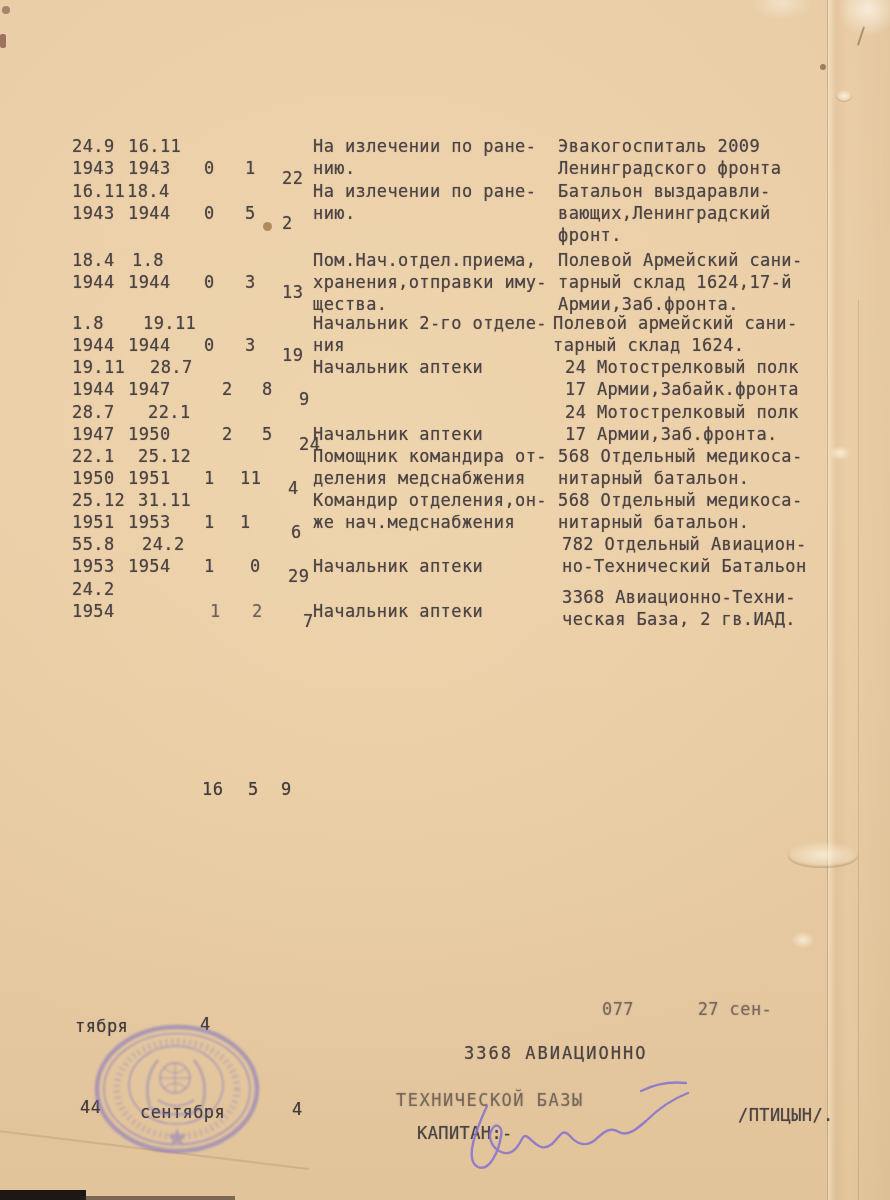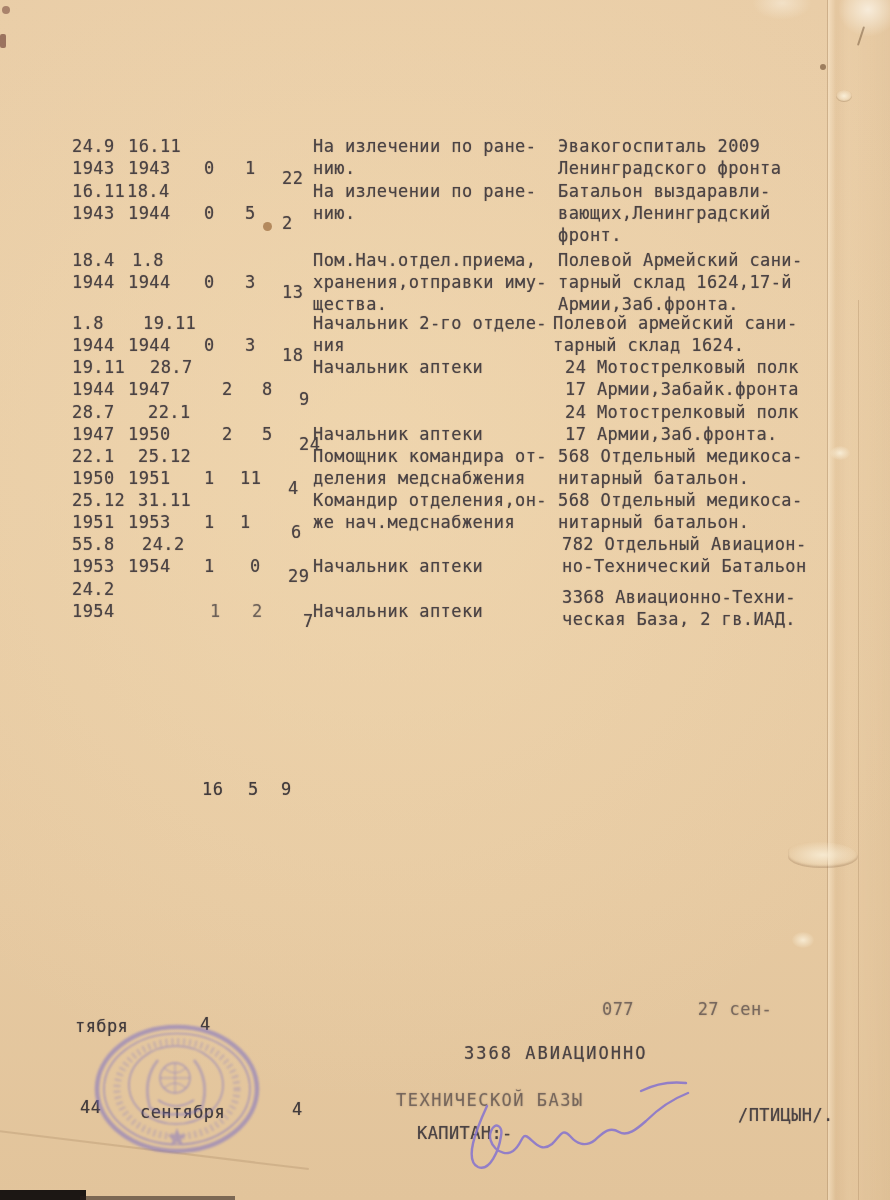--- a/index.html
+++ b/index.html
@@ -109,21 +109,21 @@
 Армии,Заб.фронта.</div>
   </div>
 
   <div class="row" style="top:312px;">
     <span class="c d1">1.8</span>
     <span class="c d2" style="left:143px;">19.11</span>
     <span class="c y1">1944</span>
     <span class="c y2">1944</span>
     <span class="c n1">0</span>
     <span class="c n2">3</span>
-    <span class="c n3">18</span>
+    <span class="c n3">19</span>
     <div class="c pos">Начальник 2-го отделе-
 ния</div>
     <div class="c unit" style="left:553px;">Полевой армейский сани-
 тарный склад 1624.</div>
   </div>
 
   <div class="row" style="top:356px;">
     <span class="c d1">19.11</span>
     <span class="c d2" style="left:150px;">28.7</span>
     <span class="c y1">1944</span>

